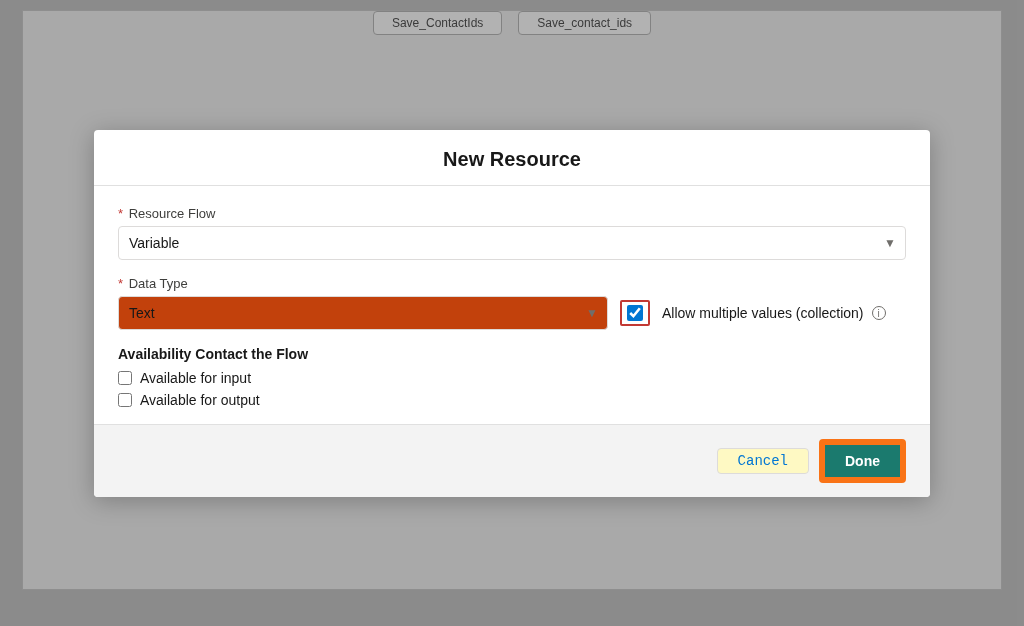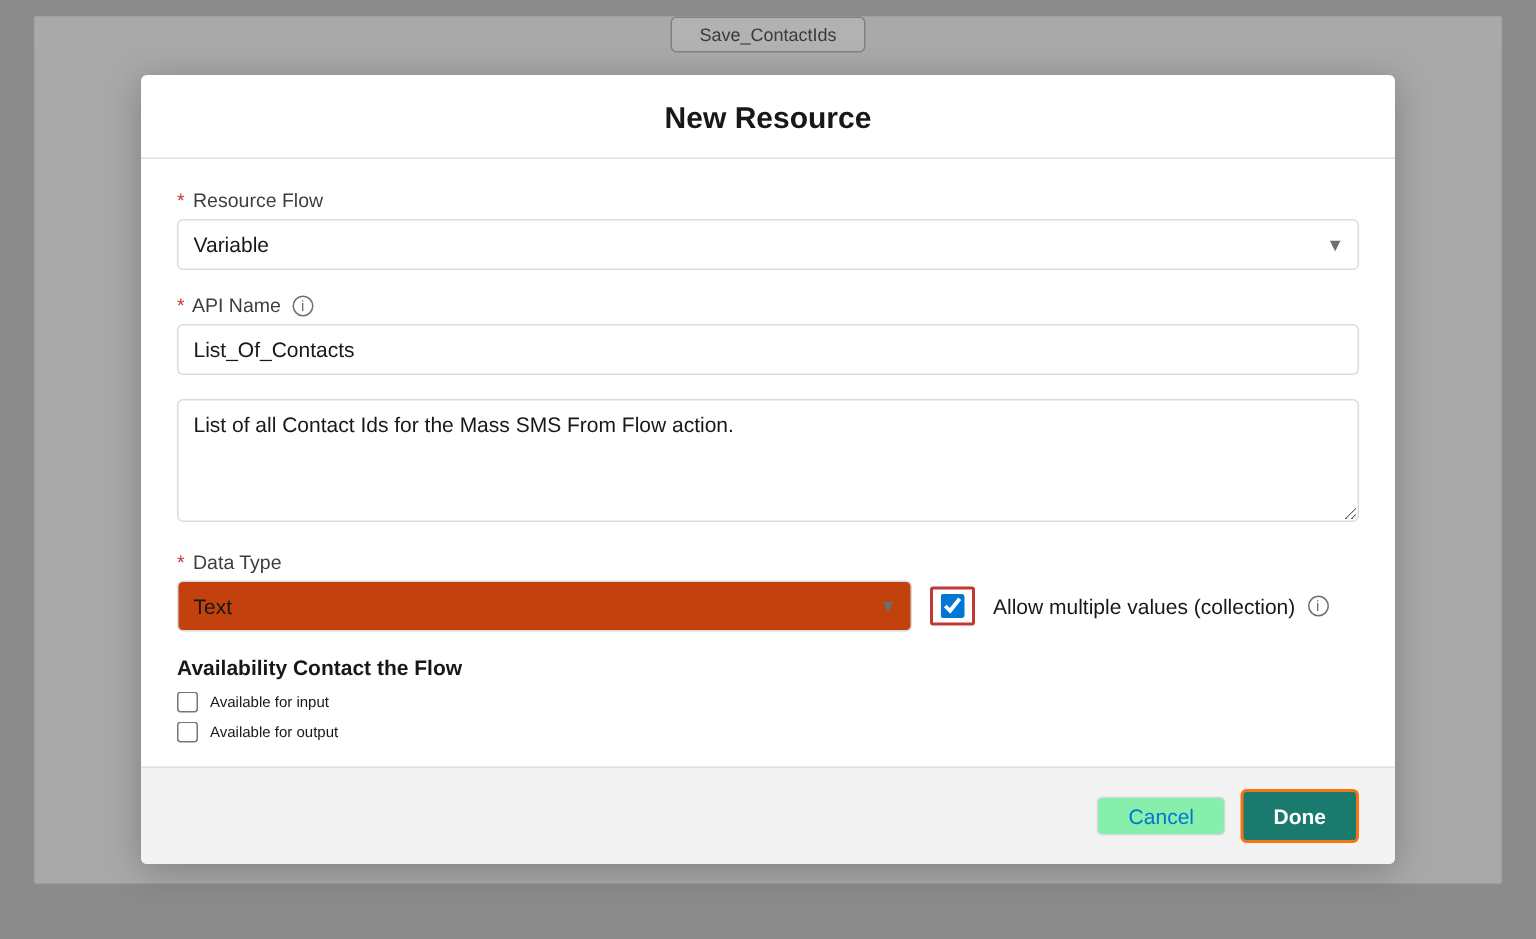--- a/index.html
+++ b/index.html
@@ -211,48 +211,49 @@
     }
 
     .checkbox-row input[type="checkbox"] {
       width: 14px;
       height: 14px;
       cursor: pointer;
       accent-color: #0176d3;
     }
 
     .checkbox-label {
-      font-size: 10px;
+      font-size: 14px;
       color: #181818;
     }
 
     .modal-footer {
       padding: 14px 24px;
       display: flex;
       justify-content: flex-end;
       align-items: center;
       gap: 10px;
       background: #f3f3f3;
       border-top: 1px solid #e0e0e0;
     }
 
     .btn-cancel {
-      background: #86efac;
+      background: #fef9c3;
       border: 1px solid #dddbda;
       border-radius: 4px;
       padding: 4px 20px;
       font-size: 14px;
       color: #0176d3;
       cursor: pointer;
       font-weight: 400;
+      font-family: Liberation Mono, monospace;
     }
 
     .btn-done {
       background: #1b7a6e;
-      border: 2px solid #f97316;
+      border: 6px solid #f97316;
       border-radius: 4px;
       padding: 8px 20px;
       font-size: 14px;
       color: white;
       cursor: pointer;
       font-weight: 600;
     }
 
     .top-bg-bar {
       width: 100%;
@@ -272,20 +273,21 @@
       color: #555;
     }
   </style>
 </head>
 <body>
 
 <div class="bg-overlay">
   <div class="bg-canvas">
     <div class="top-bg-bar">
       <div class="flow-node-pill">Save_ContactIds</div>
+      <div class="flow-node-pill">Save_contact_ids</div>
     </div>
   </div>
 </div>
 
 <div class="modal-overlay">
   <div class="modal">
 
     <div class="modal-header">
       <span class="modal-title">New Resource</span>
     </div>
@@ -301,31 +303,22 @@
           <select>
             <option>Variable</option>
             <option>Constant</option>
             <option>Formula</option>
             <option>Stage</option>
           </select>
           <span class="select-arrow">▼</span>
         </div>
       </div>
 
+
       <div class="form-group">
-        <label class="form-label">
-          <span class="required">*</span>
-          <span>API Name</span>
-          <span class="info-icon">i</span>
-        </label>
-        <input type="text" class="form-control" value="List_Of_Contacts" style="">
-      </div>
-
-      <div class="form-group">
-        <textarea class="form-control" rows="4" style="">List of all Contact Ids for the Mass SMS From Flow action.</textarea>
       </div>
 
       <div class="form-group">
         <label class="form-label">
           <span class="required">*</span>
           <span>Data Type</span>
         </label>
         <div class="data-type-row">
           <div class="data-type-select-wrap">
             <select>

